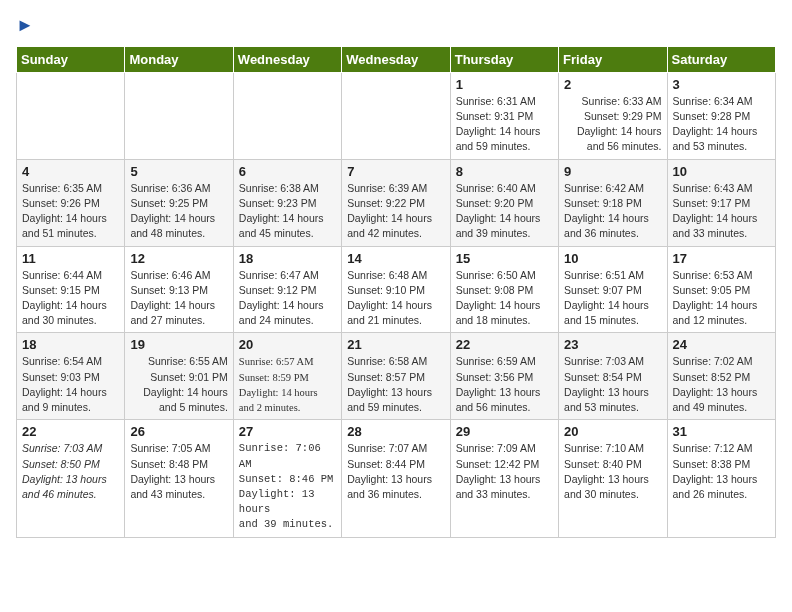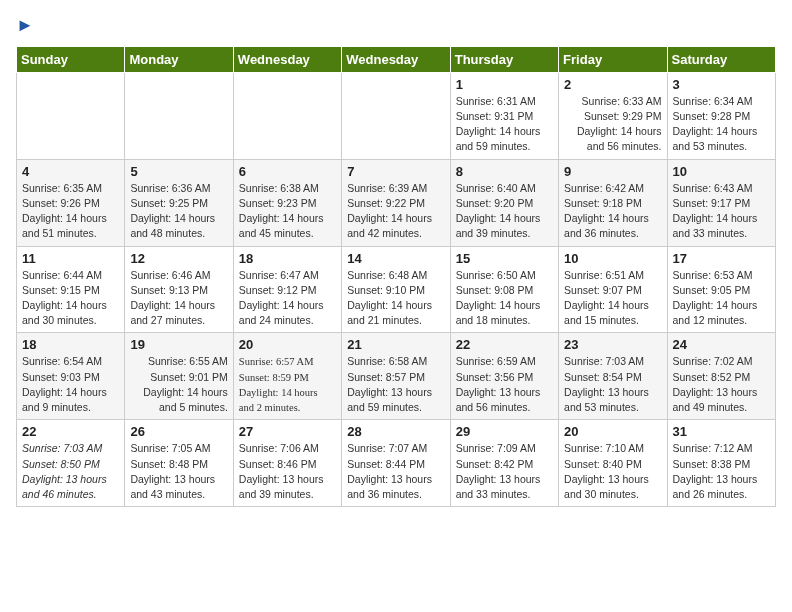--- a/index.html
+++ b/index.html
@@ -303,36 +303,36 @@
         </td>
         <td>
           <span class="day-num">26</span>
           <div class="day-info" style="white-space: pre-line;">Sunrise: 7:05 AM
 Sunset: 8:48 PM
 Daylight: 13 hours
 and 43 minutes.</div>
         </td>
         <td>
           <span class="day-num">27</span>
-          <div class="day-info" style="white-space: pre-line;">Sunrise: 7:06 AM
+          <div class="day-info" style="white-space: pre-line; font-family: Liberation Mono, monospace;">Sunrise: 7:06 AM
 Sunset: 8:46 PM
 Daylight: 13 hours
 and 39 minutes.</div>
         </td>
         <td>
           <span class="day-num">28</span>
           <div class="day-info" style="white-space: pre-line;">Sunrise: 7:07 AM
 Sunset: 8:44 PM
 Daylight: 13 hours
 and 36 minutes.</div>
         </td>
         <td>
           <span class="day-num">29</span>
           <div class="day-info" style="white-space: pre-line;">Sunrise: 7:09 AM
-Sunset: 8:42 PM
+Sunset: 12:42 PM
 Daylight: 13 hours
 and 33 minutes.</div>
         </td>
         <td>
           <span class="day-num">20</span>
           <div class="day-info" style="white-space: pre-line;">Sunrise: 7:10 AM
 Sunset: 8:40 PM
 Daylight: 13 hours
 and 30 minutes.</div>
         </td>

